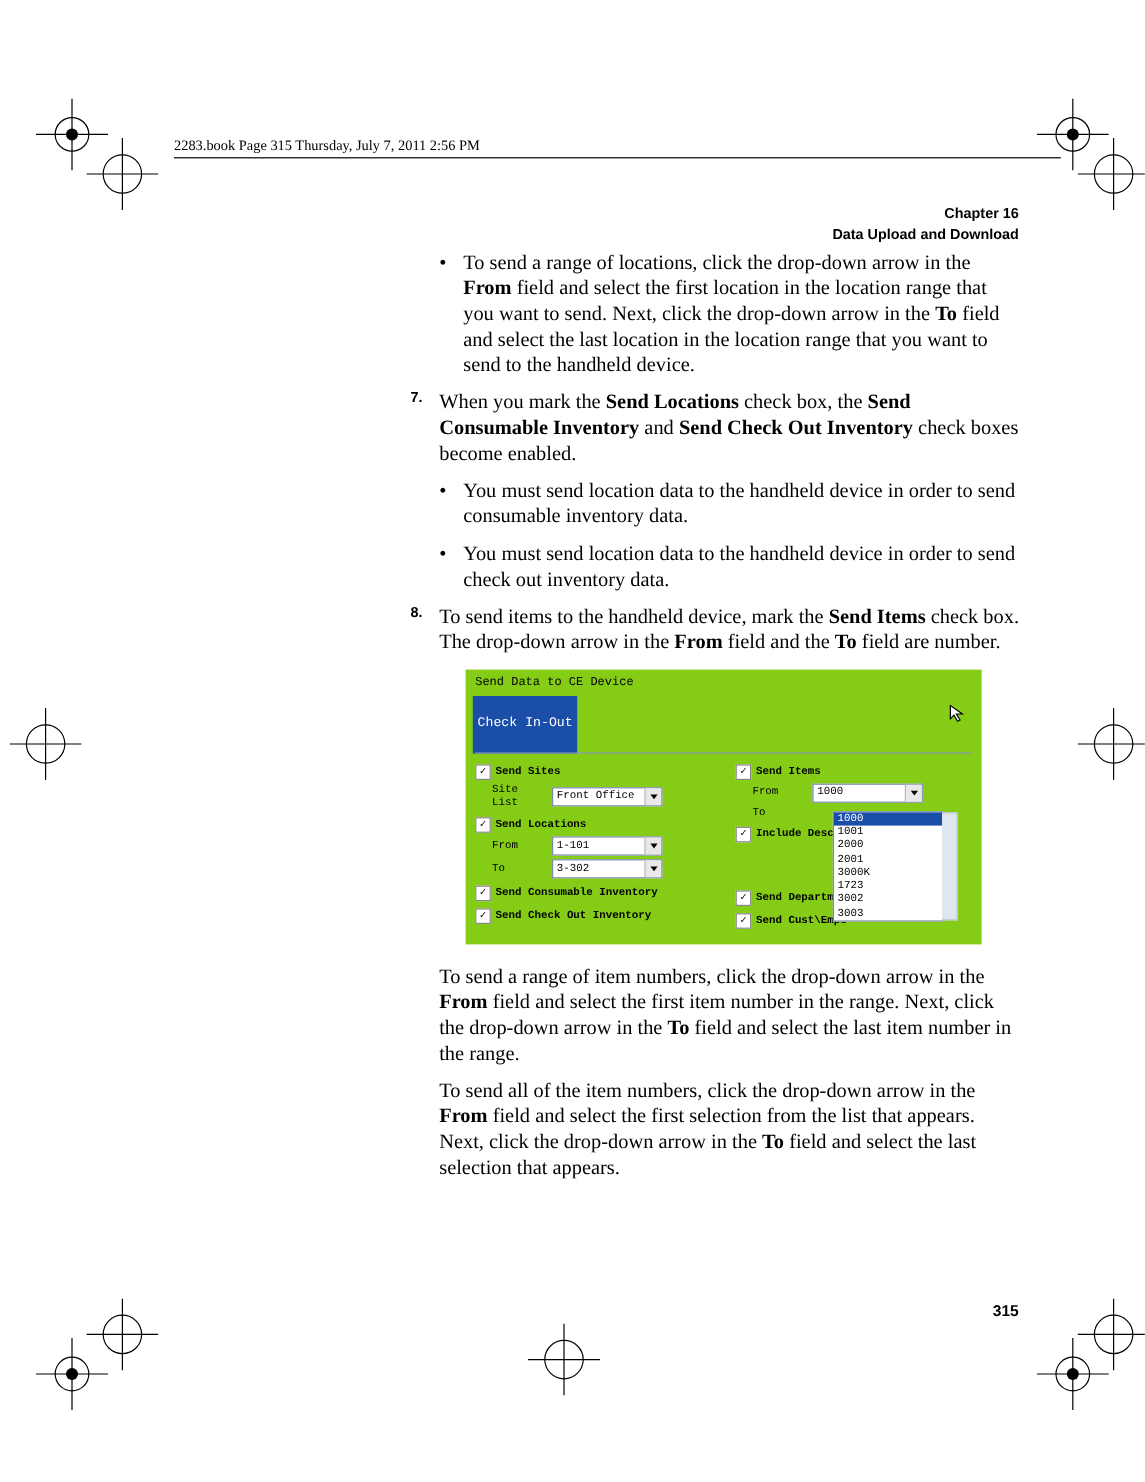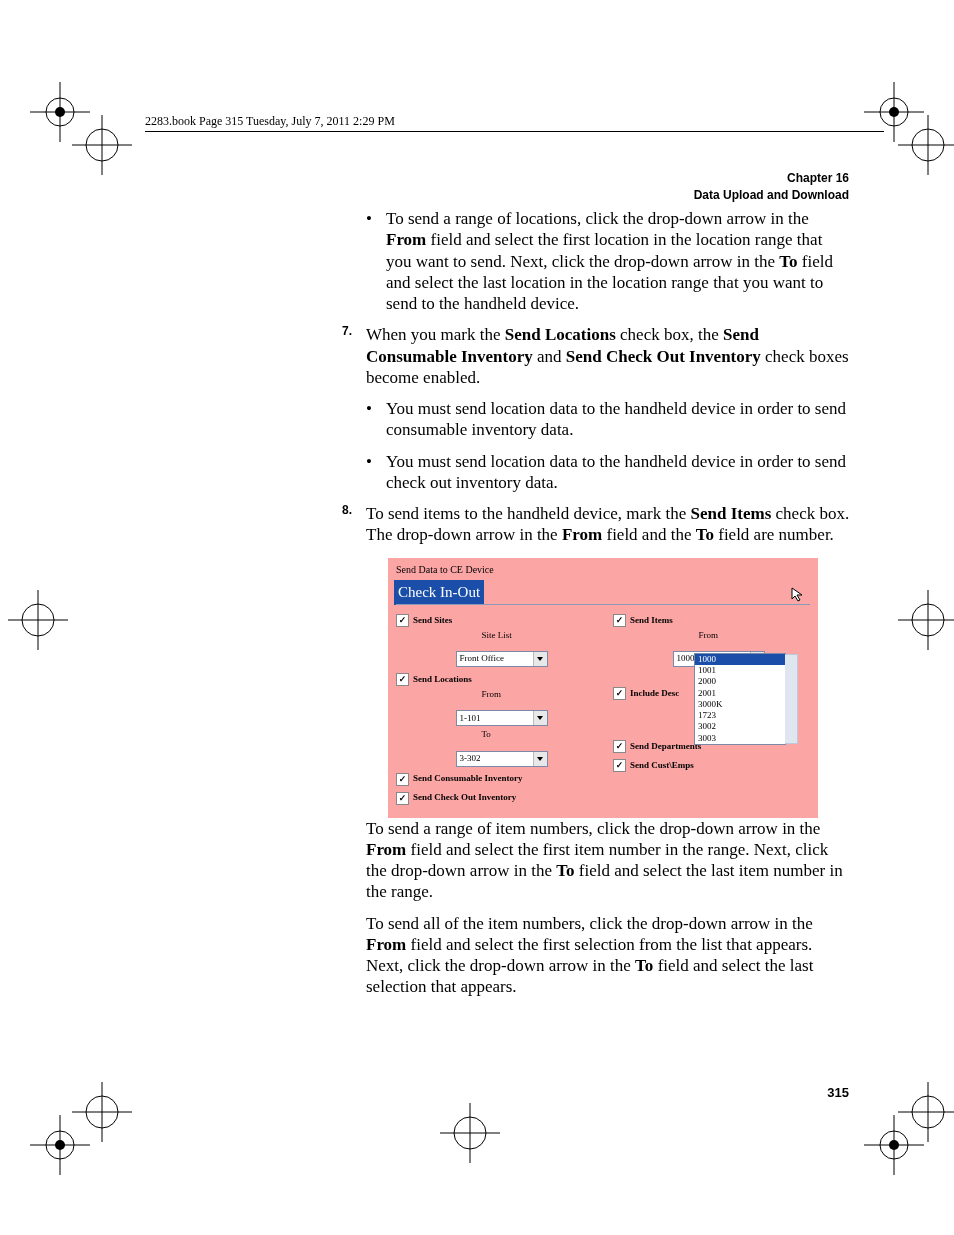--- a/index.html
+++ b/index.html
@@ -55,42 +55,42 @@
 .step { position: relative; margin: 0 0 10px 26px; }
 .sub-bullet { position: relative; margin: 0 0 10px 46px; }
 .sub-bullet .dot {
   position: absolute;
   left: -20px;
   top: 0;
 }
 .plain-para { margin: 0 0 10px 26px; }
 .bold { font-weight: bold; }
 .screenshot-box {
-  margin: 12px 0 0 48px;
+  margin: 12px 0 16px 48px;
   width: 430px;
-  background: #fca5a5;
+  background: #84cc16;
   border: none;
-  font-family: Liberation Serif, serif;
+  font-family: Liberation Mono, monospace;
   font-size: 9px;
   padding: 6px 8px 10px 8px;
   box-sizing: border-box;
   position: relative;
 }
 .sb-title {
   font-size: 10px;
   font-weight: normal;
   color: #000;
   margin-bottom: 4px;
 }
 .tab {
   display: inline-block;
   background: #1a4ea8;
   color: #fff;
-  font-size: 15px;
-  padding: 3px 4px;
+  font-size: 11px;
+  padding: 17px 4px;
   margin-left: -2px;
 }
 .tab-border {
   border-top: 1px solid #8a99b8;
   margin-top: -1px;
   position: relative;
   padding-top: 6px;
 }
 .cols { display: flex; gap: 20px; }
 .col { flex: 1; }
@@ -109,21 +109,20 @@
   align-items: center;
   justify-content: center;
   font-size: 9px;
   line-height: 1;
 }
 .fld-row {
   display: flex;
   align-items: center;
   margin: 3px 0 3px 14px;
   gap: 10px;
-  flex-direction: column;
 }
 .fld-label { width: 40px; }
 .combo {
   display: flex;
   background: #fff;
   border: 1px solid #7a8aa8;
   height: 14px;
   width: 90px;
   align-items: center;
 }
@@ -230,21 +229,21 @@
     <circle cx="30" cy="30" r="16" fill="none" stroke="#000"></circle>
     <line x1="30" y1="0" x2="30" y2="60" stroke="#000"></line>
     <line x1="0" y1="30" x2="60" y2="30" stroke="#000"></line>
   </svg>
 <svg class="crop-mark" style="bottom:72px;left:440px" viewBox="0 0 60 60">
     <circle cx="30" cy="30" r="16" fill="none" stroke="#000"></circle>
     <line x1="30" y1="0" x2="30" y2="60" stroke="#000"></line>
     <line x1="0" y1="30" x2="60" y2="30" stroke="#000"></line>
   </svg>
 
-<div class="header-line">2283.book  Page 315  Tuesday, July 7, 2011  2:29 PM</div>
+<div class="header-line">2283.book  Page 315  Thursday, July 7, 2011  2:56 PM</div>
 
 <div class="chapter-header">
   <div>Chapter 16</div>
   <div>Data Upload and Download</div>
 </div>
 
 <div class="content">
   <div class="sub-bullet">
     <span class="dot">•</span>
     <span>To send a range of locations, click the drop-down arrow in the </span><span class="bold">From</span><span> field and select the first location in the location range that you want to send. Next, click the drop-down arrow in the </span><span class="bold">To</span><span> field and select the last location in the location range that you want to send to the handheld device.</span>

